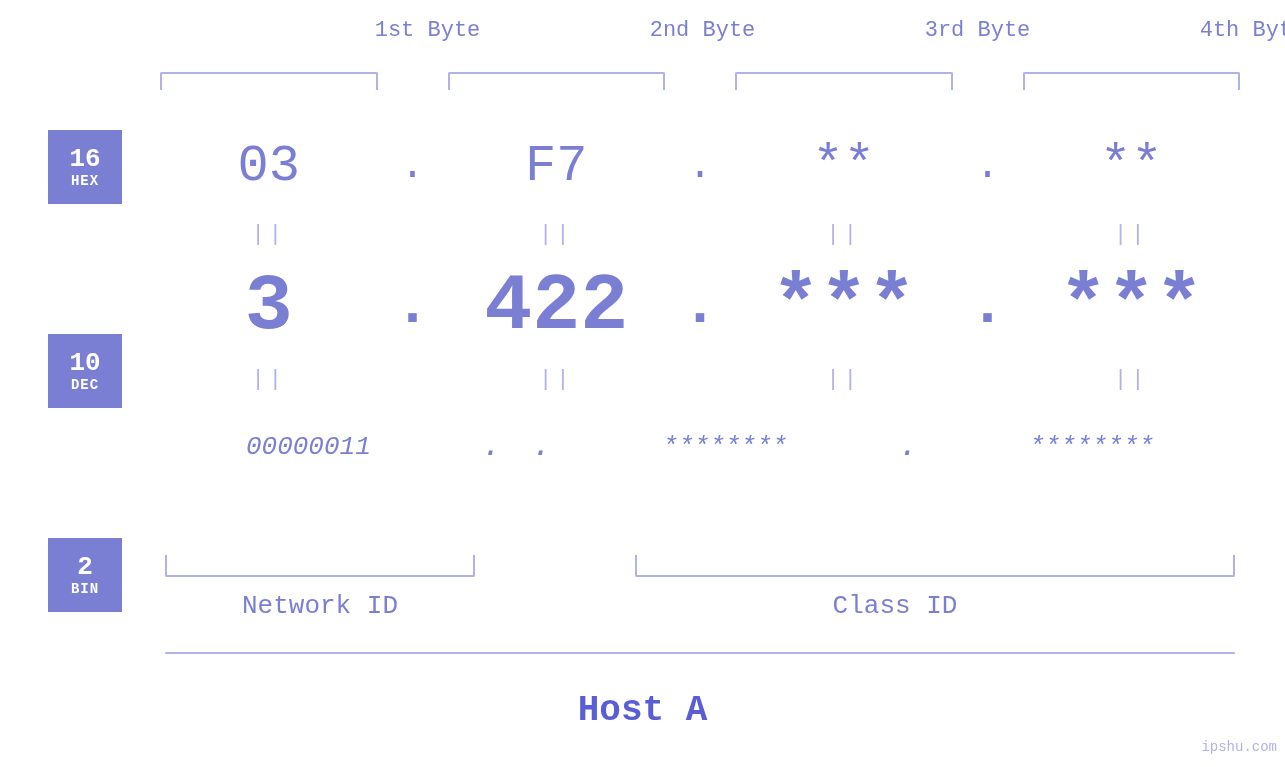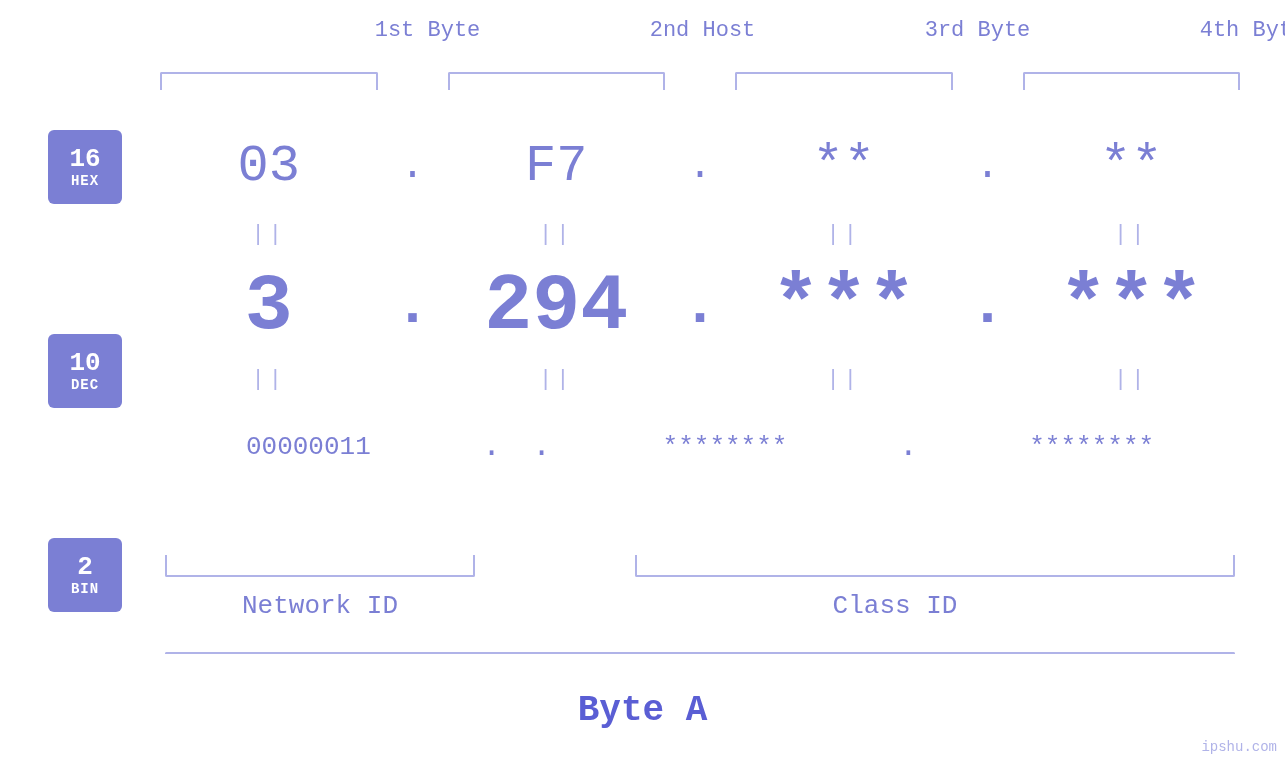--- a/index.html
+++ b/index.html
@@ -29,21 +29,21 @@
       top: 130px;
       display: flex;
       flex-direction: column;
       gap: 130px;
     }
 
     .base-badge {
       width: 74px;
       height: 74px;
       background: #7b7fd4;
-      border-radius: 6px;
+      border-radius: 0;
       display: flex;
       flex-direction: column;
       align-items: center;
       justify-content: center;
       color: white;
     }
 
     .base-badge .base-num {
       font-size: 26px;
       font-weight: bold;
@@ -103,21 +103,21 @@
 
     
     .data-row {
       display: flex;
       align-items: center;
       height: 110px;
     }
 
     .data-row.hex-row { height: 95px; margin-top: 0; }
     .data-row.dec-row { height: 105px; }
-    .data-row.bin-row { height: 95px; }
+    .data-row.bin-row { height: 95px; font-style: italic; }
 
     .cell {
       flex: 1;
       text-align: center;
       color: #7b7fd4;
       font-family: 'Courier New', Courier, monospace;
     }
 
     .cell.hex-val { font-size: 52px; }
     .cell.dec-val { font-size: 80px; font-weight: bold; }
@@ -247,21 +247,21 @@
       font-family: 'Courier New', Courier, monospace;
     }
   </style>
 </head>
 <body>
 
 <div class="main-container">
 
   <div class="col-headers">
     <div class="col-header">1st Byte</div>
-    <div class="col-header">2nd Host</div>
+    <div class="col-header">2nd Byte</div>
     <div class="col-header">3rd Byte</div>
     <div class="col-header">4th Byte</div>
   </div>
 
   <div class="bracket-row">
     <div class="bracket"></div>
     <div style="width:50px;"></div>
     <div class="bracket"></div>
     <div style="width:50px;"></div>
     <div class="bracket"></div>
@@ -302,21 +302,21 @@
       <div class="eq-cell">||</div>
       <div class="eq-spacer"></div>
       <div class="eq-cell">||</div>
       <div class="eq-spacer"></div>
       <div class="eq-cell">||</div>
     </div>
 
     <div class="data-row dec-row">
       <div class="cell dec-val">3</div>
       <div class="dot dec-dot">.</div>
-      <div class="cell dec-val">294</div>
+      <div class="cell dec-val">422</div>
       <div class="dot dec-dot">.</div>
       <div class="cell dec-val">***</div>
       <div class="dot dec-dot">.</div>
       <div class="cell dec-val">***</div>
     </div>
 
     <div class="equals-row">
       <div class="eq-cell">||</div>
       <div class="eq-spacer"></div>
       <div class="eq-cell">||</div>
@@ -343,17 +343,17 @@
     <div class="host-bracket"></div>
   </div>
 
   <div class="id-labels">
     <div class="network-id-label">Network ID</div>
     <div class="host-id-label">Class ID</div>
   </div>
 
   <div class="full-bracket-line"></div>
 
-  <div class="class-label">Byte A</div>
+  <div class="class-label">Host A</div>
 
   <div class="watermark">ipshu.com</div>
 
 </div>
 
 </body></html>

